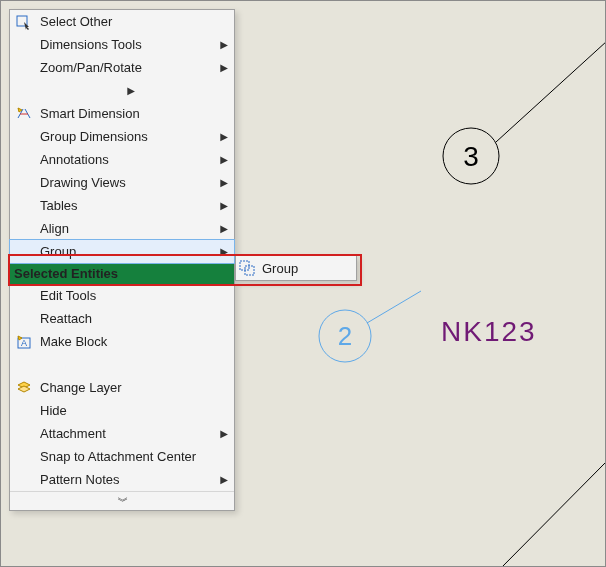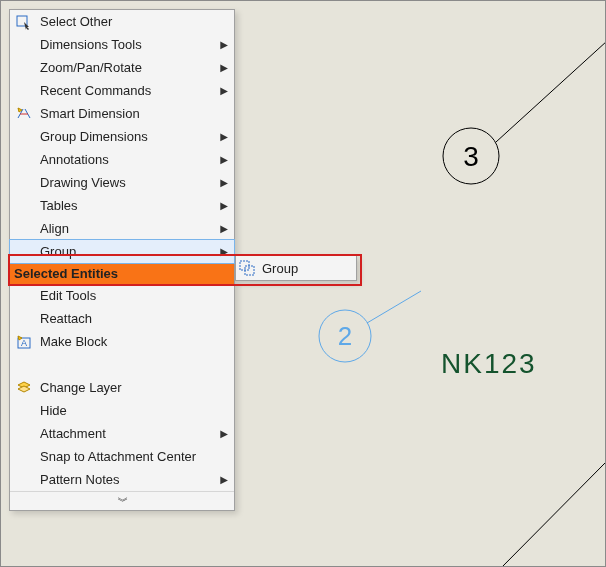--- a/index.html
+++ b/index.html
@@ -10,21 +10,21 @@
     font-size:13px;color:#222;
     position:relative;overflow:hidden;
     border:1px solid #8a8a8a;
     box-sizing:border-box;
   }
   
   .canvas{position:absolute;inset:0;}
   .canvas svg{position:absolute;inset:0;}
   .balloon-3 text{font:28px Arial;}
   .balloon-2 text{font:26px Arial;}
-  .nk123{position:absolute;left:440px;top:315px;font:28px Arial;color:#14532d;letter-spacing:2px;margin-top:32px;}
+  .nk123{position:absolute;left:440px;top:315px;font:28px Arial;color:#701a75;letter-spacing:2px;}
   
   .menu{
     position:absolute;left:8px;top:8px;
     width:224px;
     background:#f4f4f4;
     border:1px solid #a0a0a0;
     box-shadow:3px 3px 6px rgba(0,0,0,.15);
   }
   .menu .item{
     display:flex;align-items:center;
@@ -32,21 +32,21 @@
     padding:0 6px 0 4px;
     position:relative;
     justify-content:center;
   }
   .menu .icon{width:20px;height:20px;flex:0 0 20px;display:flex;align-items:center;justify-content:center;}
   .menu .label{flex:1 1 auto;padding-left:6px;white-space:nowrap;}
   .menu .arrow{flex:0 0 auto;font-size:10px;color:#333;}
   .menu .section{
     font-weight:700;
     padding:3px 6px 3px 4px;
-    background:#f97316;
+    background:#15803d;
   }
   .menu .hover{
     background:#e4eefb;
     outline:1px solid #7ab4ea;
   }
   .menu .expand-row{
     height:18px;display:flex;align-items:center;justify-content:center;
     border-top:1px solid #d6d6d6;
   }
   .menu .expand-row span{font-size:11px;color:#555;letter-spacing:-2px;}
@@ -111,21 +111,20 @@
         <span class="label">Dimensions Tools</span>
         <span class="arrow">▶</span>
       </div>
       <div class="item">
         <span class="icon"></span>
         <span class="label">Zoom/Pan/Rotate</span>
         <span class="arrow">▶</span>
       </div>
       <div class="item">
         <span class="icon"></span>
-        <span class="label">Recent Commands</span>
         <span class="arrow">▶</span>
       </div>
       <div class="item">
         <span class="icon">
           <svg class="ic" viewBox="0 0 16 16">
             <path d="M2 12 L7 3 M9 3 L14 12" stroke="#2a6bc4" fill="none"></path>
             <path d="M4 8 L12 8" stroke="#c33"></path>
             <path d="M2 2 L6 4 L3 6 Z" fill="#f5c518" stroke="#b38600"></path>
           </svg>
         </span>

